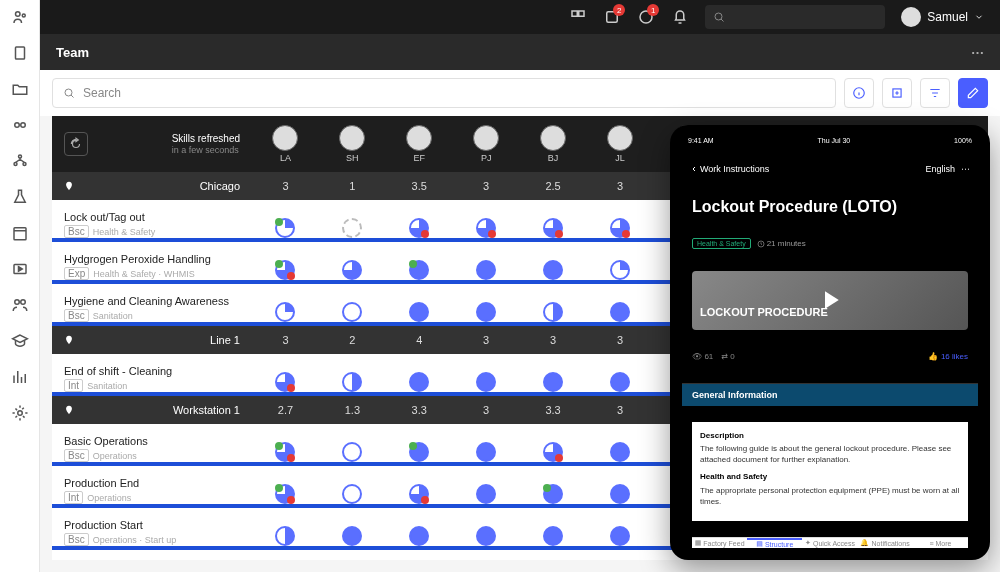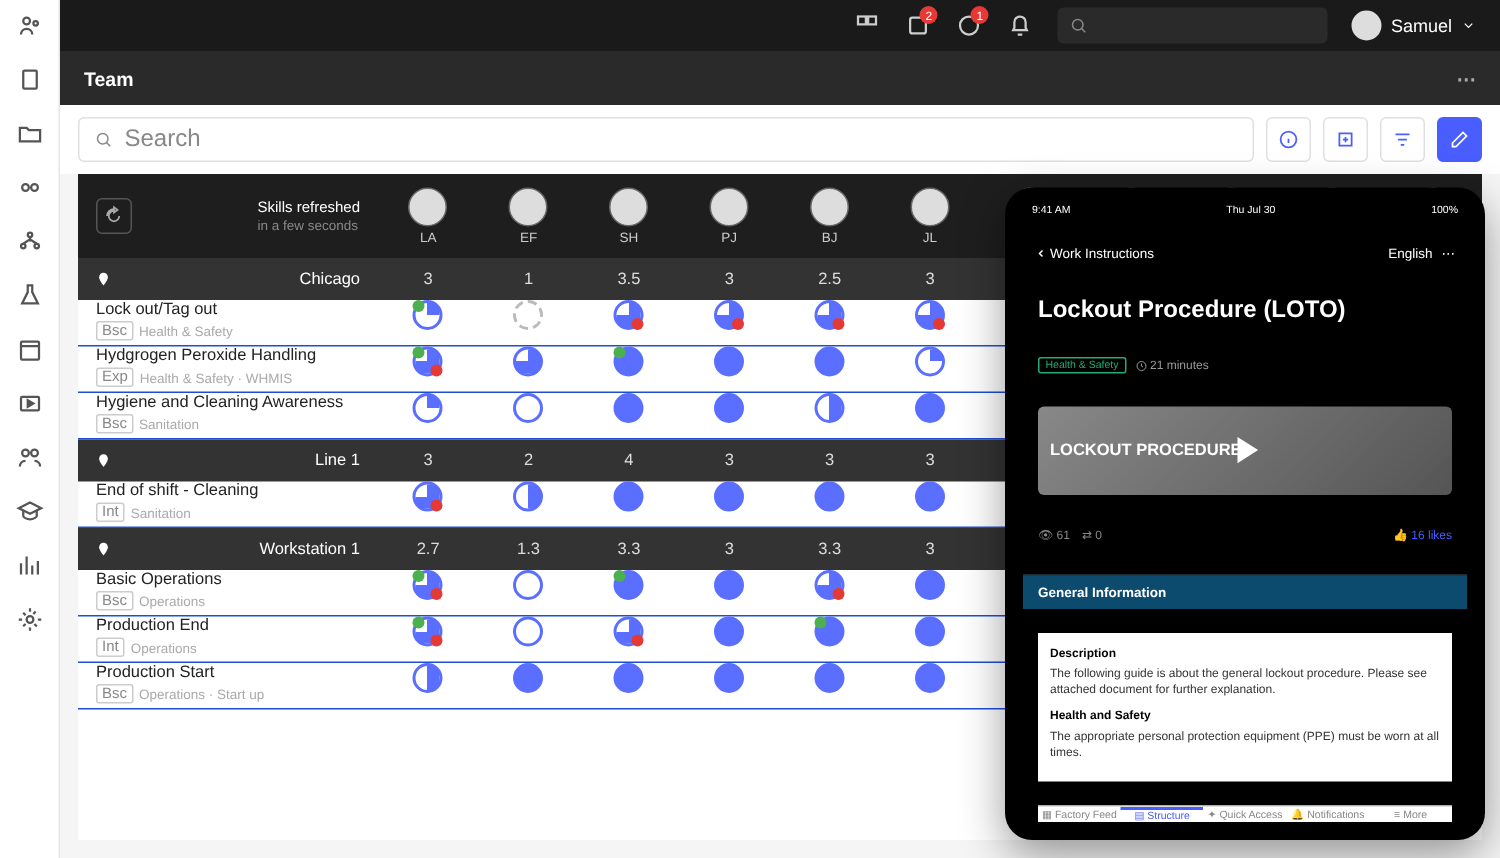--- a/index.html
+++ b/index.html
@@ -11,37 +11,37 @@
 .topbar { background: #1a1a1a; height: 34px; display: flex; align-items: center; justify-content: flex-end; padding: 0 16px; gap: 16px; }
 .topbar-icon { color: #ccc; width: 18px; height: 18px; position: relative; cursor: pointer; }
 .badge { position: absolute; top: -4px; right: -4px; background: #e53935; color: #fff; font-size: 8px; border-radius: 8px; min-width: 12px; height: 12px; display: flex; align-items: center; justify-content: center; padding: 0 2px; }
 .topbar-search { width: 180px; height: 24px; background: #2a2a2a; border-radius: 4px; display: flex; align-items: center; padding: 0 8px; }
 .topbar-search svg { width: 12px; height: 12px; }
 .user-chip { display: flex; align-items: center; gap: 6px; color: #fff; font-size: 12px; cursor: pointer; }
 .avatar-sm { width: 20px; height: 20px; border-radius: 50%; background: #ddd; }
 .titlebar { background: #2a2a2a; height: 36px; display: flex; align-items: center; justify-content: space-between; padding: 0 16px; color: #fff; font-size: 13px; font-weight: 600; }
 .titlebar-dots { color: #aaa; cursor: pointer; }
 .toolbar { background: #fff; padding: 8px 12px; display: flex; gap: 8px; align-items: center; }
-.search-box { flex: 1; height: 30px; border: 1px solid #e0e0e0; border-radius: 4px; display: flex; align-items: center; padding: 0 10px; gap: 8px; color: #888; font-size: 16px; }
+.search-box { flex: 1; height: 30px; border: 1px solid #e0e0e0; border-radius: 4px; display: flex; align-items: center; padding: 0 10px; gap: 8px; color: #888; font-size: 12px; }
 .tb-btn { width: 30px; height: 30px; border: 1px solid #e0e0e0; border-radius: 4px; display: flex; align-items: center; justify-content: center; cursor: pointer; background: #fff; }
 .tb-btn.primary { background: #4a5eff; border-color: #4a5eff; color: #fff; }
 .matrix { flex: 1; overflow: auto; background: #fff; margin: 0 12px 12px; }
 .header-row { background: #1e1e1e; color: #fff; display: flex; align-items: center; height: 56px; }
 .left-cell { width: 200px; flex-shrink: 0; padding: 0 12px; display: flex; align-items: center; gap: 8px; font-size: 10px; justify-content: space-between; }
 .left-cell .refresh-box { border: 1px solid #555; border-radius: 4px; width: 24px; height: 24px; display: flex; align-items: center; justify-content: center; }
 .refresh-text { line-height: 1.2; }
 .refresh-text .sub { color: #888; font-size: 9px; }
 .col-cells { display: flex; flex: 1; }
 .col-cell { flex: 1; display: flex; flex-direction: column; align-items: center; justify-content: center; gap: 2px; }
 .col-avatar { width: 26px; height: 26px; border-radius: 50%; background: #ddd; border: 1px solid #666; }
 .col-label { font-size: 9px; color: #ccc; }
 .group-row { background: #333; color: #fff; display: flex; height: 28px; align-items: center; font-size: 11px; }
 .group-row .left-cell { font-size: 11px; gap: 4px; }
 .group-row .col-cell { font-size: 11px; color: #ddd; }
-.skill-row { display: flex; height: 31px; align-items: flex-start; border-bottom: 1px solid #1d4ed8; }
+.skill-row { display: flex; height: 42px; align-items: flex-end; border-bottom: 4px solid #1d4ed8; }
 .skill-row .left-cell { flex-direction: column; align-items: flex-start; justify-content: center; gap: 2px; }
 .skill-name { font-size: 11px; color: #222; }
 .skill-meta { display: flex; gap: 4px; align-items: center; }
 .tag { font-size: 10px; border: 1px solid #ccc; border-radius: 2px; padding: 0 3px; color: #888; }
 .cat { font-size: 9px; color: #aaa; }
 .pie { width: 20px; height: 20px; border-radius: 50%; position: relative; border: 2px solid #5a6fff; background: #fff; }
 .pie.empty { border-color: #5a6fff; }
 .pie.dotted { border-style: dashed; border-color: #bbb; }
 .pie.q1 { background: conic-gradient(#5a6fff 0 25%, #fff 25% 100%); }
 .pie.q2 { background: conic-gradient(#5a6fff 0 50%, #fff 50% 100%); }
@@ -57,21 +57,21 @@
 .tablet-screen { background: #000; width: 100%; height: 100%; border-radius: 4px; display: flex; flex-direction: column; overflow: hidden; gap: 16px; }
 .statusbar { height: 14px; display: flex; justify-content: space-between; align-items: center; padding: 0 6px; color: #fff; font-size: 7px; }
 .t-header { display: flex; justify-content: space-between; align-items: center; padding: 4px 8px; color: #fff; font-size: 9px; }
 .back { display: flex; align-items: center; gap: 2px; cursor: pointer; }
 .t-title { color: #fff; font-size: 16px; font-weight: 700; padding: 4px 10px; }
 .t-meta { display: flex; gap: 6px; padding: 2px 10px 6px; align-items: center; }
 .t-tag { border: 1px solid #2a7; color: #2a7; font-size: 7px; padding: 1px 4px; border-radius: 2px; }
 .t-dur { color: #999; font-size: 8px; display: flex; align-items: center; gap: 2px; }
 .video { margin: 0 10px; height: 155px; background: linear-gradient(135deg,#888,#555); border-radius: 4px; position: relative; display: flex; align-items: center; justify-content: center; }
 .play { width: 30px; height: 30px; color: #fff; }
-.video-caption { position: absolute; bottom: 24px; left: 8px; color: #fff; font-weight: 700; font-size: 11px; }
+.video-caption { position: absolute; bottom: 12px; left: 8px; color: #fff; font-weight: 700; font-size: 11px; }
 .video-stats { display: flex; justify-content: space-between; padding: 6px 10px; color: #888; font-size: 8px; }
 .stat-group { display: flex; gap: 8px; }
 .like { color: #4a5eff; }
 .section-h { background: #0c4a6e; color: #fff; font-size: 9px; font-weight: 600; padding: 6px 10px; border-top: 1px solid #333; }
 .panel { background: #fff; margin: 0 10px; padding: 8px; font-size: 8px; line-height: 1.4; }
 .panel h4 { font-size: 8px; font-weight: 700; margin-bottom: 2px; }
 .panel p { color: #333; margin-bottom: 6px; }
 .t-tabs { background: #fff; display: flex; border-top: 1px solid #ddd; margin: 0 10px; height: 26px; }
 .t-tab { flex: 1; display: flex; align-items: center; justify-content: center; gap: 2px; font-size: 7px; color: #888; cursor: pointer; }
 .t-tab.active { color: #4a5eff; border-top: 2px solid #4a5eff; }
@@ -236,25 +236,25 @@
             <div class="sub">in a few seconds</div>
           </div>
         </div>
         <div class="col-cells" id="header-cols">
             <div class="col-cell">
               <div class="col-avatar"></div>
               <div class="col-label">LA</div>
             </div>
             <div class="col-cell">
               <div class="col-avatar"></div>
+              <div class="col-label">SH</div>
+            </div>
+            <div class="col-cell">
+              <div class="col-avatar"></div>
               <div class="col-label">EF</div>
-            </div>
-            <div class="col-cell">
-              <div class="col-avatar"></div>
-              <div class="col-label">SH</div>
             </div>
             <div class="col-cell">
               <div class="col-avatar"></div>
               <div class="col-label">PJ</div>
             </div>
             <div class="col-cell">
               <div class="col-avatar"></div>
               <div class="col-label">BJ</div>
             </div>
             <div class="col-cell">

